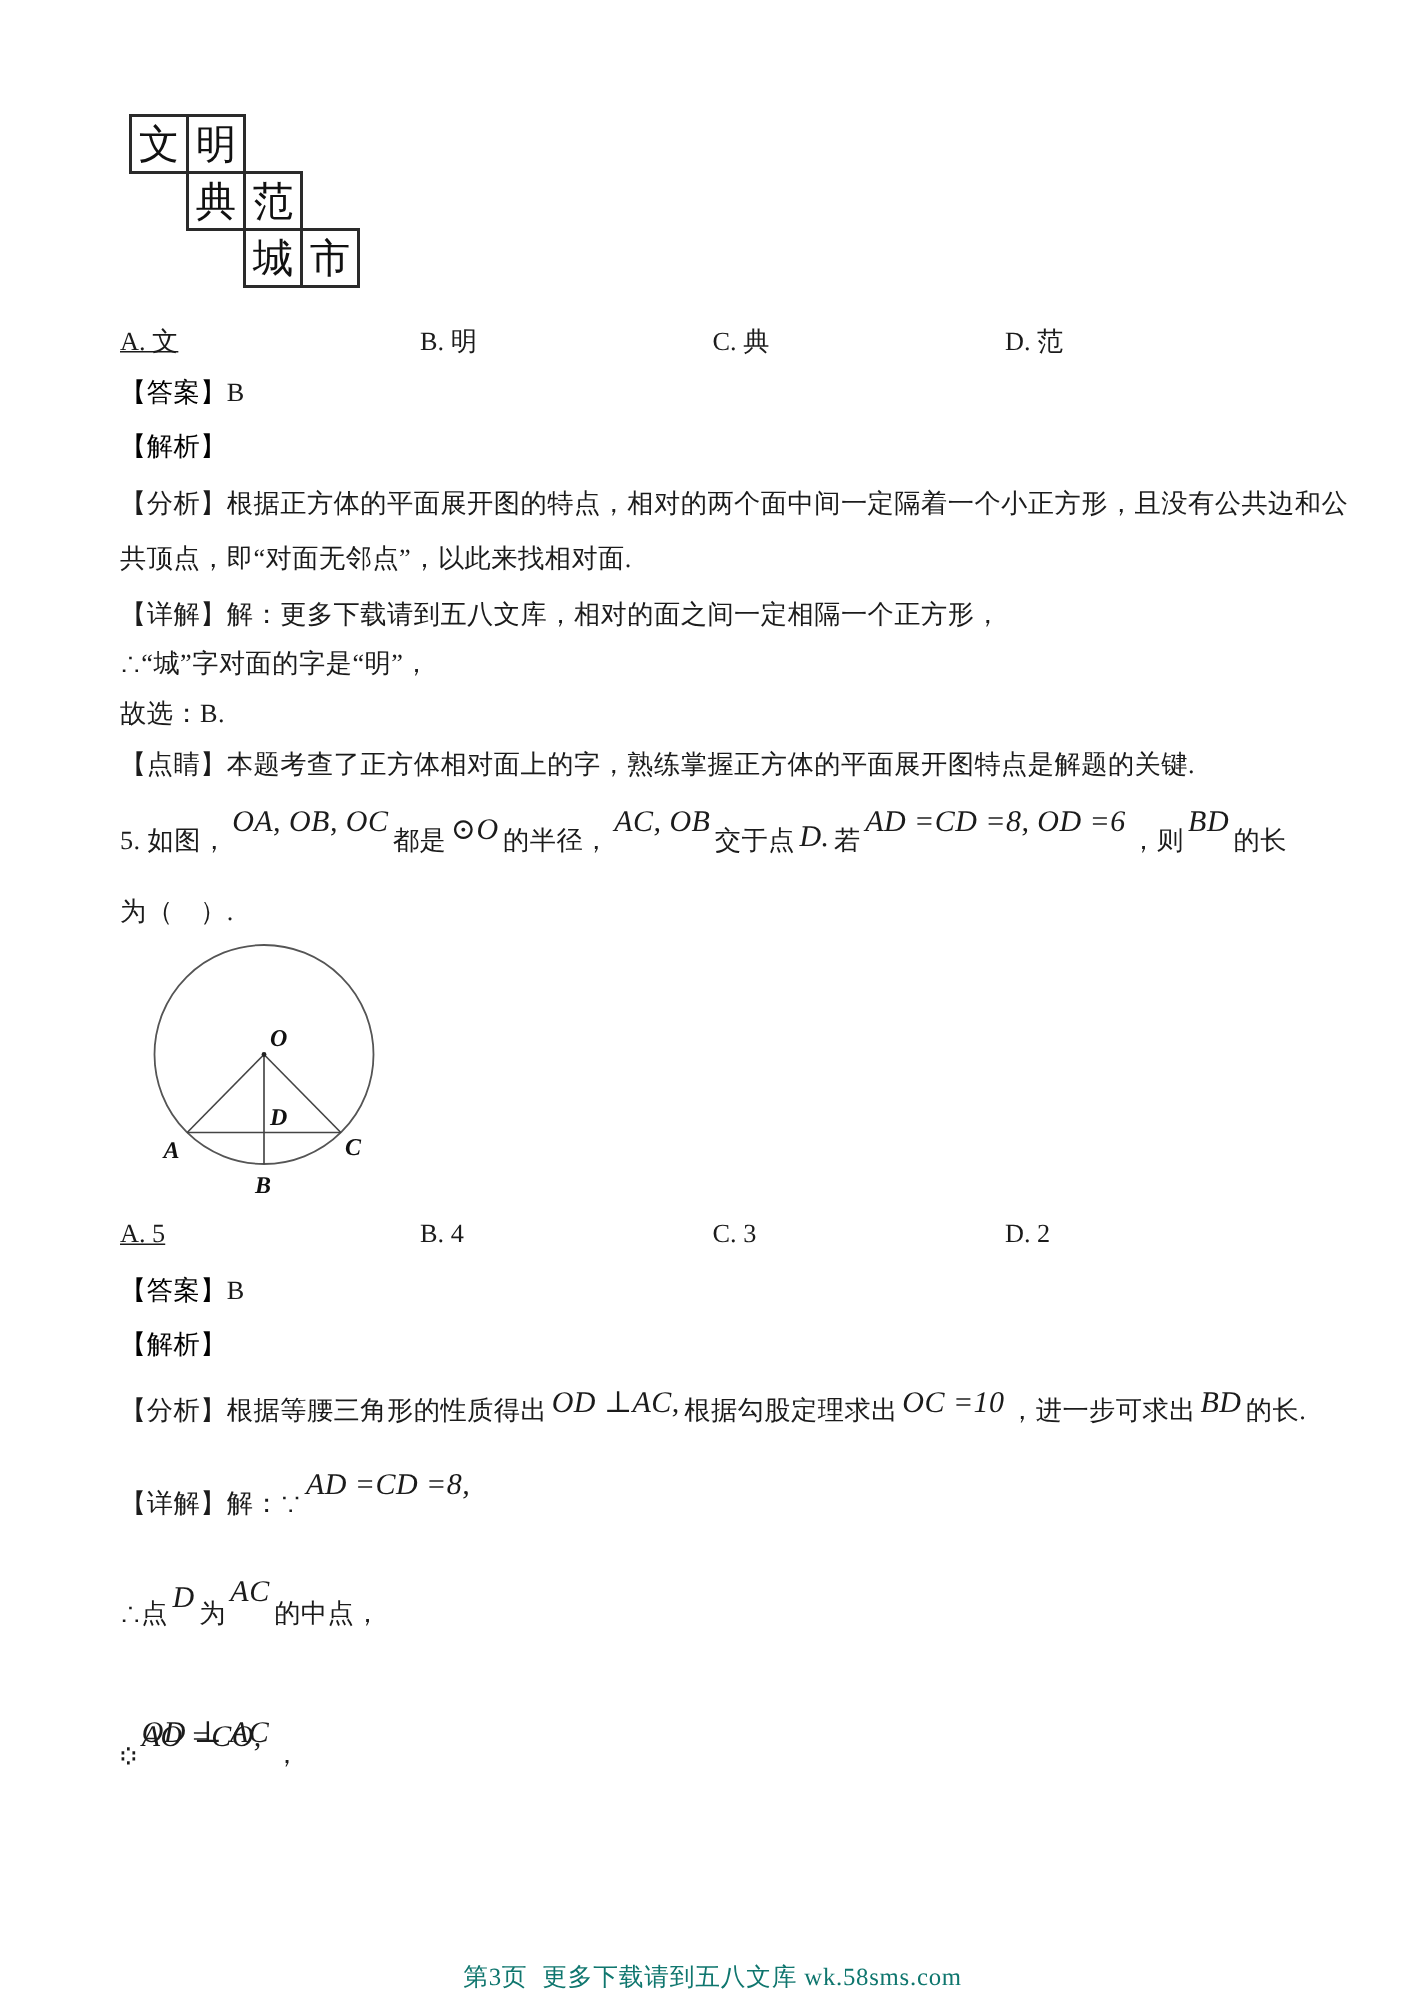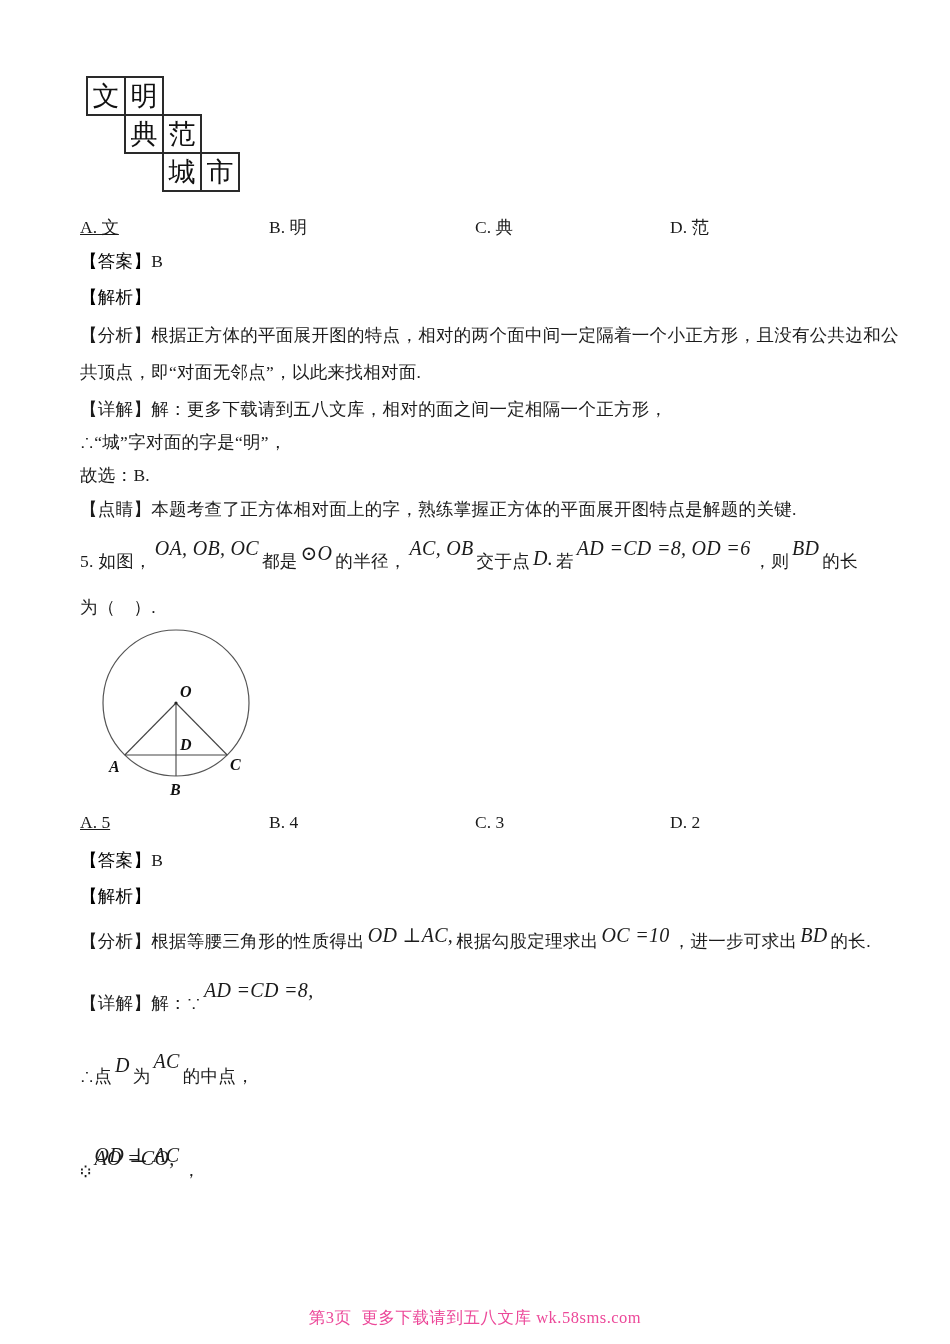--- a/index.html
+++ b/index.html
@@ -28,21 +28,21 @@
   .cell {
     width:40px; height:40px;
     border:2px solid #2a2a2a;
     display:flex; align-items:center; justify-content:center;
     font-size:27px; color:#111;
   }
   .cell + .cell { margin-left:-2px; }
   
   .opts { position:absolute; left:80px; width:830px; height:26px; }
   .opt { position:absolute; top:0; font-size:17.5px; white-space:nowrap; }
-  .opt.p0 { left:0;text-decoration:underline; } .opt.p1 { left:189px;text-align:center; } .opt.p2 { left:395px; } .opt.p3 { left:590px; }
+  .opt.p0 { left:0;text-decoration:underline; } .opt.p1 { left:200px;text-align:center; } .opt.p2 { left:395px; } .opt.p3 { left:590px; }
   
   .math {
     font-family:"Liberation Serif","DejaVu Serif",serif;
     font-style:italic;
     font-size:20px;
     display:inline-block;
     position:relative;
     white-space:nowrap;
     padding:0 3px;
   }
@@ -54,21 +54,21 @@
   .r14 { top:-14px; }
   
   .figure { position:absolute; left:95px; top:625px; }
   .fig-label {
     font-family:"Liberation Serif","DejaVu Serif",serif;
     font-style:italic; font-weight:bold;
     font-size:16px; fill:#111;
   }
   .footer {
     position:absolute; left:0; top:1307px; width:950px;
-    text-align:center; font-size:16.5px; color:#ec4899;
+    text-align:center; font-size:16.5px; color:#0f766e;
     letter-spacing:0.5px;
   }
   .footer .promo { margin-left:10px; }
 </style>
 </head>
 <body>
 
 <div class="page">
 
   <div class="net">

